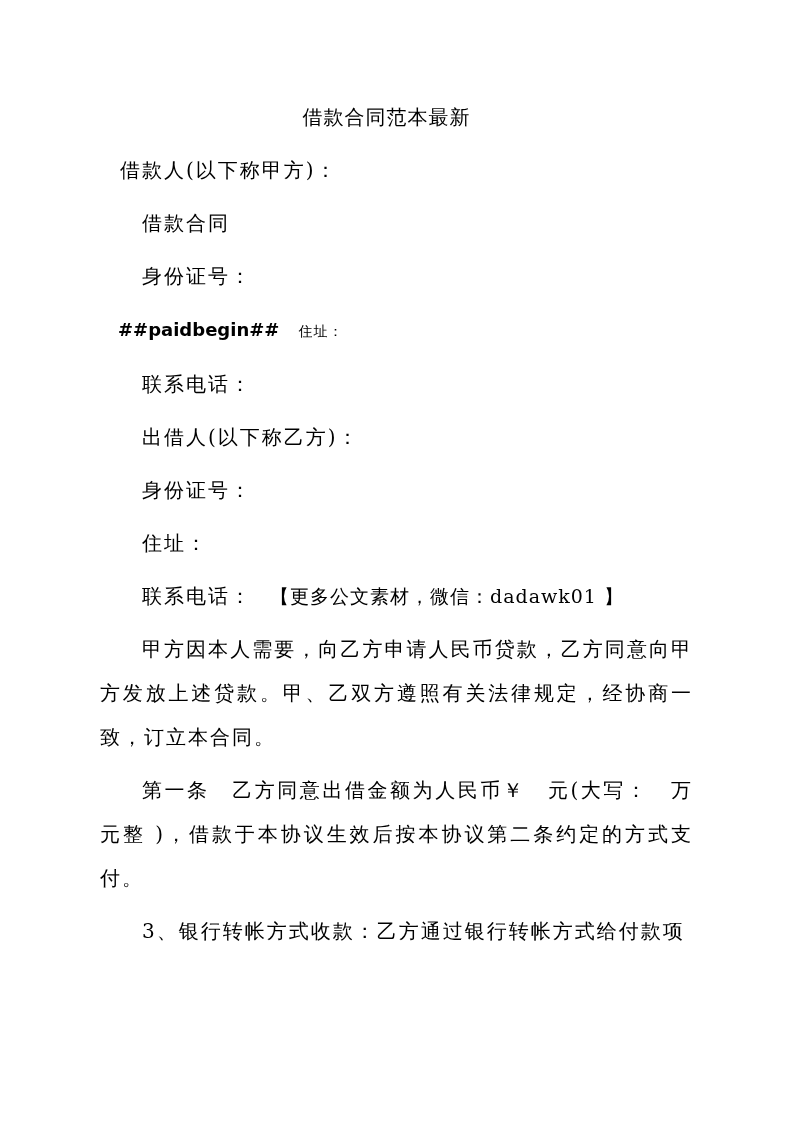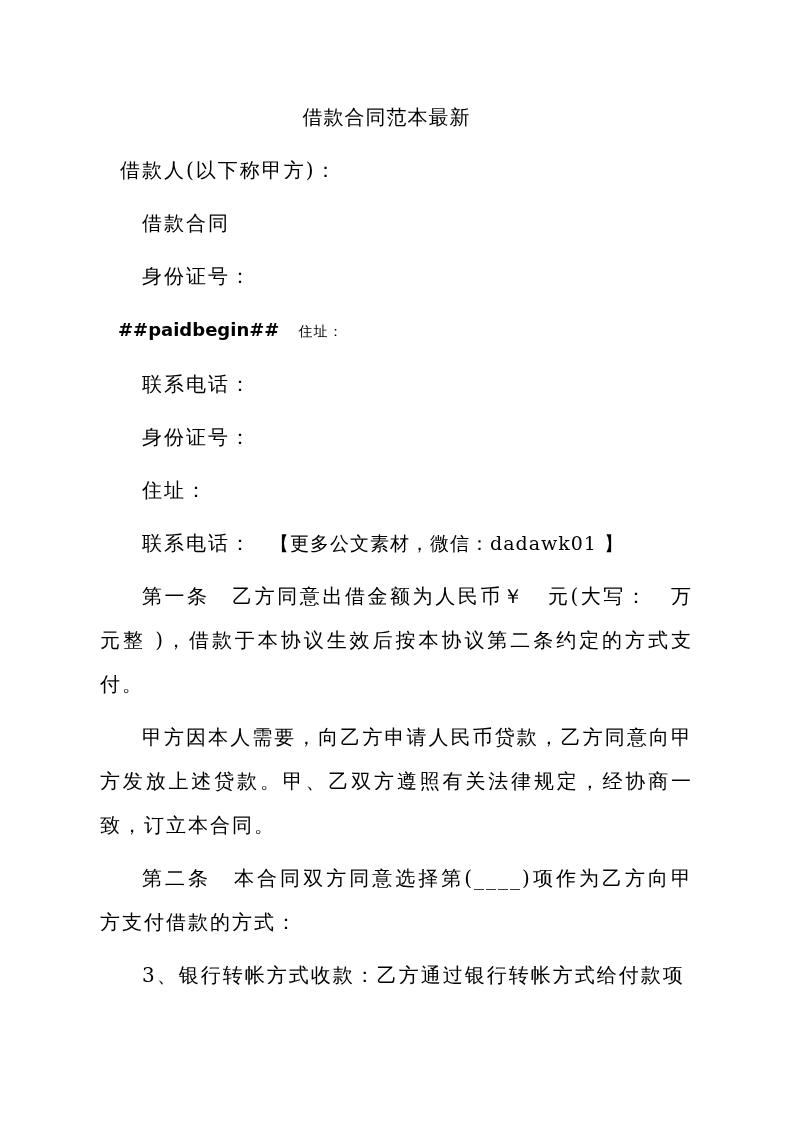--- a/index.html
+++ b/index.html
@@ -71,30 +71,30 @@
   <p class="line indent-2">借款合同</p>
 
   <p class="line indent-2">身份证号：</p>
 
   <p class="line paid-line">
     <span class="marker">##paidbegin##</span><span class="small-label">住址：</span>
   </p>
 
   <p class="line indent-2">联系电话：</p>
 
+  <p class="line indent-2">出借人(以下称乙方)：</p>
 
   <p class="line indent-2">身份证号：</p>
 
   <p class="line indent-2">住址：</p>
 
   <p class="line indent-2">
     <span>联系电话：</span><span class="promo">【更多公文素材，微信：dadawk01 】</span>
   </p>
 
+  <p class="line para">甲方因本人需要，向乙方申请人民币贷款，乙方同意向甲方发放上述贷款。甲、乙双方遵照有关法律规定，经协商一致，订立本合同。</p>
+
   <p class="line para">第一条　乙方同意出借金额为人民币￥　元(大写：　万元整 )，借款于本协议生效后按本协议第二条约定的方式支付。</p>
 
-  <p class="line para">甲方因本人需要，向乙方申请人民币贷款，乙方同意向甲方发放上述贷款。甲、乙双方遵照有关法律规定，经协商一致，订立本合同。</p>
-
-  <p class="line para">第二条　本合同双方同意选择第(____)项作为乙方向甲方支付借款的方式：</p>
 
   <p class="line para">3、银行转帐方式收款：乙方通过银行转帐方式给付款项</p>
 
 </div>
 
 </body></html>

